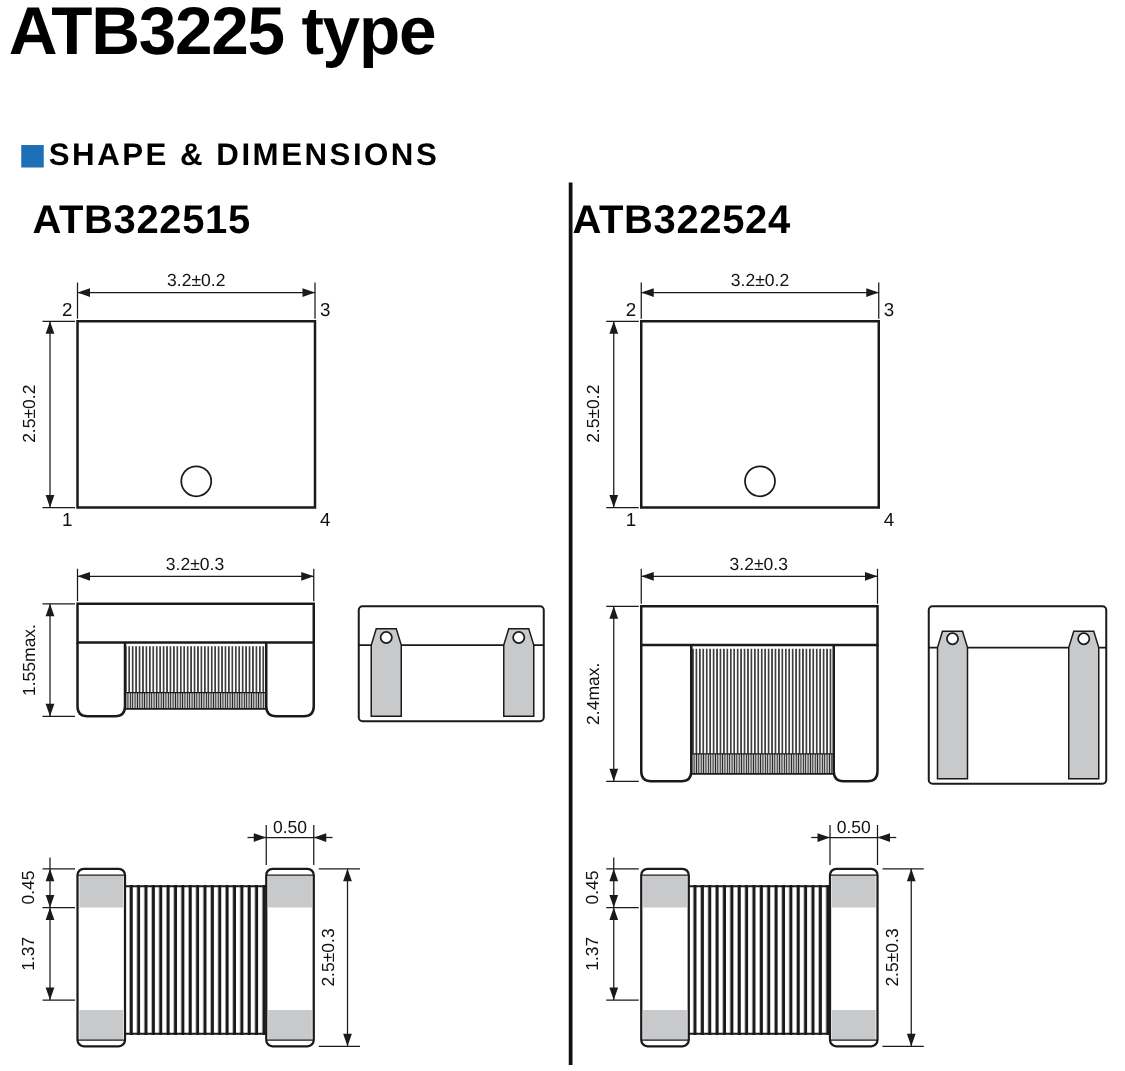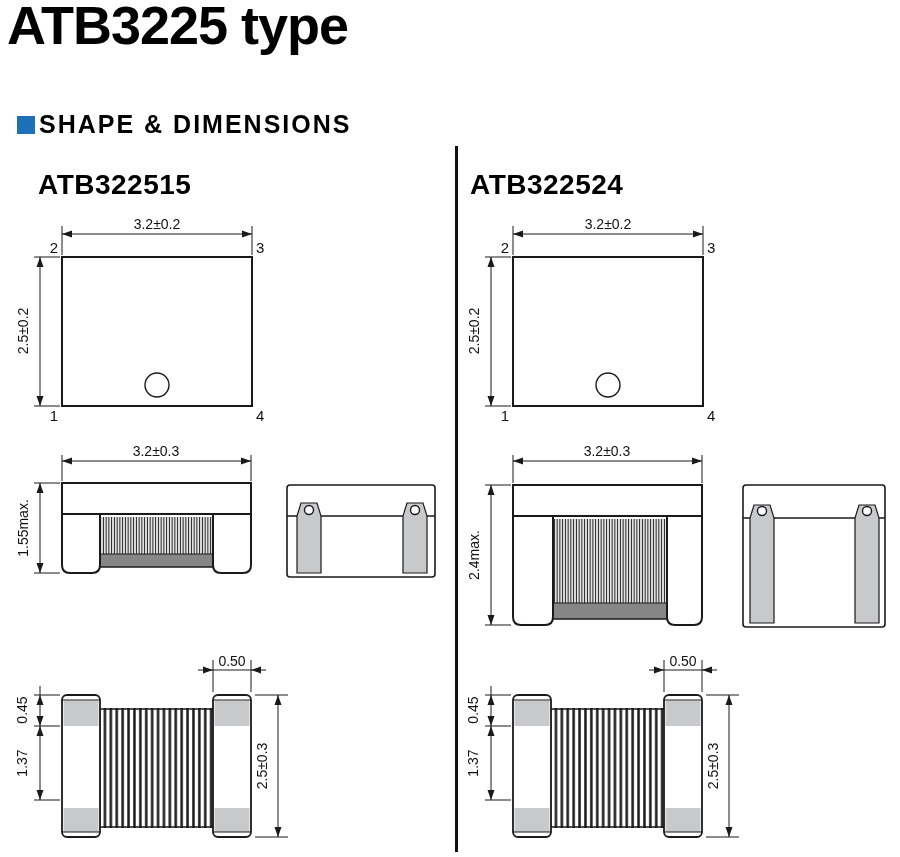--- a/index.html
+++ b/index.html
@@ -3,21 +3,21 @@
 <meta charset="utf-8">
 <style>
   html,body{margin:0;padding:0;background:#fff;}
   body{width:900px;height:857px;position:relative;overflow:hidden;
        font-family:"Liberation Sans",sans-serif;color:#000;}
   .title{position:absolute;left:7px;top:-6px;margin:0;font-size:54px;font-weight:bold;
          letter-spacing:-1px;white-space:nowrap;}
   .section-header{position:absolute;left:17px;top:110px;display:flex;align-items:center;}
   .bullet{width:18px;height:18px;background:#1d70b5;display:inline-block;margin-right:4px;}
   .section-title{font-size:25px;font-weight:bold;letter-spacing:2px;white-space:nowrap;}
-  .col-heading{position:absolute;top:153px;margin:16px;font-size:28px;font-weight:bold;
+  .col-heading{position:absolute;top:153px;margin:4px;font-size:32px;font-weight:bold;
                letter-spacing:0.5px;white-space:nowrap;}
   .divider{position:absolute;left:455px;top:146px;width:3px;height:706px;background:#111;}
   svg.drawing{position:absolute;overflow:visible;}
   svg text{font-family:"Liberation Sans",sans-serif;font-size:14px;fill:#111;}
   svg text.pin{font-size:15px;}
   .dim{stroke:#1a1a1a;stroke-width:1;fill:none;}
   .ol{fill:none;stroke:#1a1a1a;stroke-width:2;}
   .ol15{fill:none;stroke:#1a1a1a;stroke-width:1.6;}
   .thin{stroke:#1a1a1a;stroke-width:1;}
   .mid{stroke:#1a1a1a;stroke-width:1.4;}

